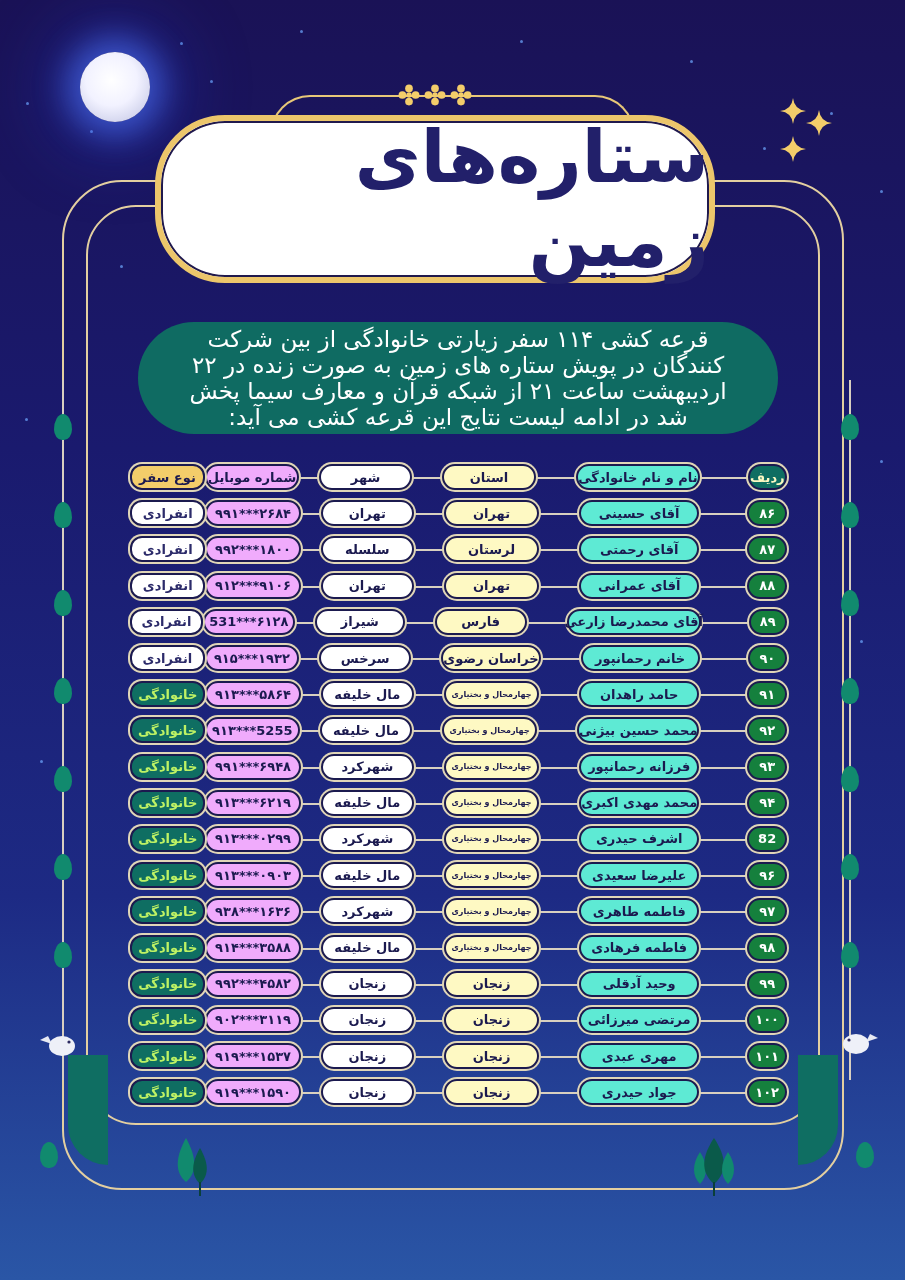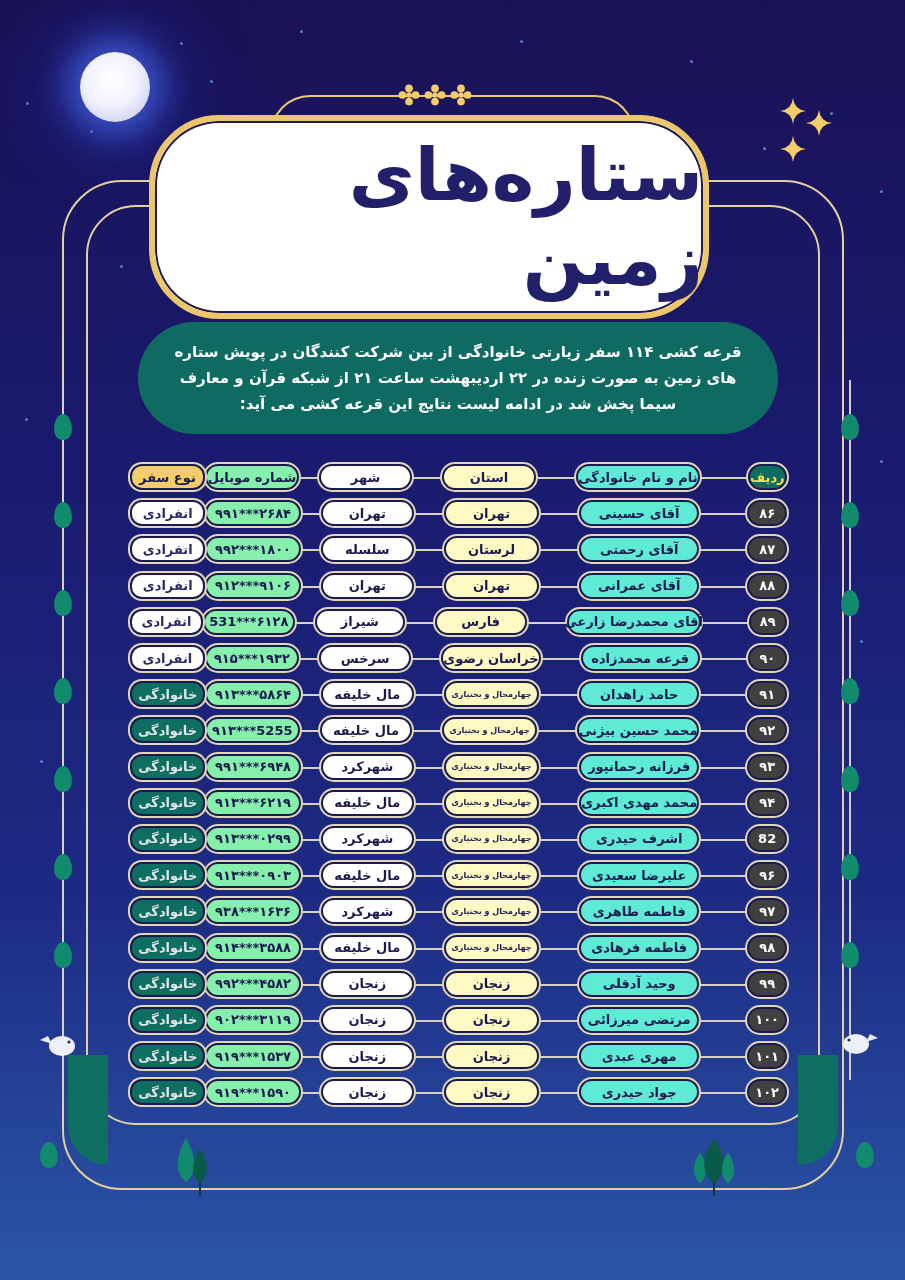--- a/index.html
+++ b/index.html
@@ -24,62 +24,62 @@
   .inner-frame {
     left: 86px; top: 205px; width: 734px; height: 920px;
     border-radius: 50px; border-color: #e3cfa0;
   }
   .title-top-arc {
     position: absolute; left: 270px; top: 95px; width: 365px; height: 60px;
     border: 2px solid #e8c878; border-bottom: none; border-radius: 40px 40px 0 0;
   }
   .ornament { position: absolute; top: 84px; width: 22px; height: 22px; }
   .title-box {
-    position: absolute; left: 149px; top: 115px; width: 560px; height: 204px;
+    position: absolute; left: 155px; top: 115px; width: 560px; height: 168px;
     background: #ffffff; border: 6px solid #ecc66b;
     border-radius: 70px; box-shadow: 0 0 0 2px #20194d inset;
     display: flex; align-items: center; justify-content: flex-start;
   }
   .title-text {
     font-family: "DejaVu Sans", sans-serif; font-weight: 900; font-size: 72px;
     color: #22206a; letter-spacing: -2px; direction: rtl;
   }
   .intro-box {
     position: absolute; left: 138px; top: 322px; width: 640px; height: 112px;
     background: #0f6b62; border-radius: 56px;
     display: flex; align-items: center; justify-content: center; text-align: center;
     padding: 0 36px;
   }
   .intro-text {
-    color: #ffffff; font-weight: 700; font-size: 15px; line-height: 26px; direction: rtl;
+    color: #ffffff; font-weight: 400; font-size: 23px; line-height: 26px; direction: rtl;
   }
   .tassel-line { position: absolute; width: 2px; background: #d8cfc0; }
   .tassel {
     position: absolute; width: 18px; height: 26px; background: #118a6e;
     border-radius: 50% 50% 45% 45% / 60% 60% 40% 40%;
   }
 
   .table { position: absolute; left: 130px; top: 459px; width: 657px; }
   .row { position: relative; height: 36.2px; display: flex; align-items: center; direction: rtl; }
   .connector { position: absolute; right: 30px; left: 60px; top: 50%; height: 2px; background: #d8d0c0; z-index: 0; }
   .cell {
     position: relative; z-index: 1; height: 26px; border-radius: 13px;
     display: flex; align-items: center; justify-content: center;
     font-weight: 700; font-size: 13px; white-space: nowrap;
     border: 2px solid #1b1a4f; box-shadow: 0 0 0 2px #e0d6b8;
   }
-  .c-idx { width: 44px; margin-left: 48px; background: #404040; color: #ffffff; font-size: 13px; }
+  .c-idx { width: 44px; margin-left: 48px; background: #15803d; color: #ffffff; font-size: 13px; }
   .c-name { width: 134px; margin-left: 40px; background: #5eead4; color: #1b1a4f; }
   .c-prov { width: 106px; margin-left: 30px; background: #fef9c3; color: #1b1a4f; }
   .c-city { width: 104px; margin-left: 20px; background: #ffffff; color: #1b1a4f; }
-  .c-phone { width: 106px; background: #86efac; color: #1b1a4f; direction: ltr; letter-spacing: .3px; }
+  .c-phone { width: 106px; background: #f0abfc; color: #1b1a4f; direction: ltr; letter-spacing: .3px; }
   .c-type { width: 84px; background: #ffffff; color: #2c2b6a; border-radius: 12px; }
-  .c-type.family { background: #0f6e62; color: #e5e5e5; text-align: right; }
+  .c-type.family { background: #0f6e62; color: #bef264; text-align: right; }
   .c-prov.small { font-size: 8px; letter-spacing: -0.2px; }
-  .header-row .c-idx { background: #0f6e62; color: #fde047; }
+  .header-row .c-idx { background: #0f6e62; color: #fef9c3; }
   .header-row .c-type { background: #f3cd6a; color: #1b1a4f; }
 
   .bird { position: absolute; width: 44px; height: 30px; }
   .green-arch { position: absolute; width: 40px; height: 110px; background: #0f6e62; }
   .tree { position: absolute; }
 </style>
 </head>
 <body>
 
 <div>
@@ -213,21 +213,21 @@
         <div class="cell c-idx">۸۹</div>
         <div class="cell c-name">آقای محمدرضا زارعی</div>
         <div class="cell c-prov">فارس</div>
         <div class="cell c-city">شیراز</div>
         <div class="cell c-phone">531***۶۱۲۸</div>
         <div class="cell c-type">انفرادی</div>
       </div>
       <div class="row">
         <div class="connector"></div>
         <div class="cell c-idx">۹۰</div>
-        <div class="cell c-name">قرعه محمدزاده</div>
+        <div class="cell c-name">خانم رحمانپور</div>
         <div class="cell c-prov">خراسان رضوی</div>
         <div class="cell c-city">سرخس</div>
         <div class="cell c-phone">۹۱۵***۱۹۳۲</div>
         <div class="cell c-type">انفرادی</div>
       </div>
       <div class="row">
         <div class="connector"></div>
         <div class="cell c-idx">۹۱</div>
         <div class="cell c-name">حامد راهدان</div>
         <div class="cell c-prov small">چهارمحال و بختیاری</div>

